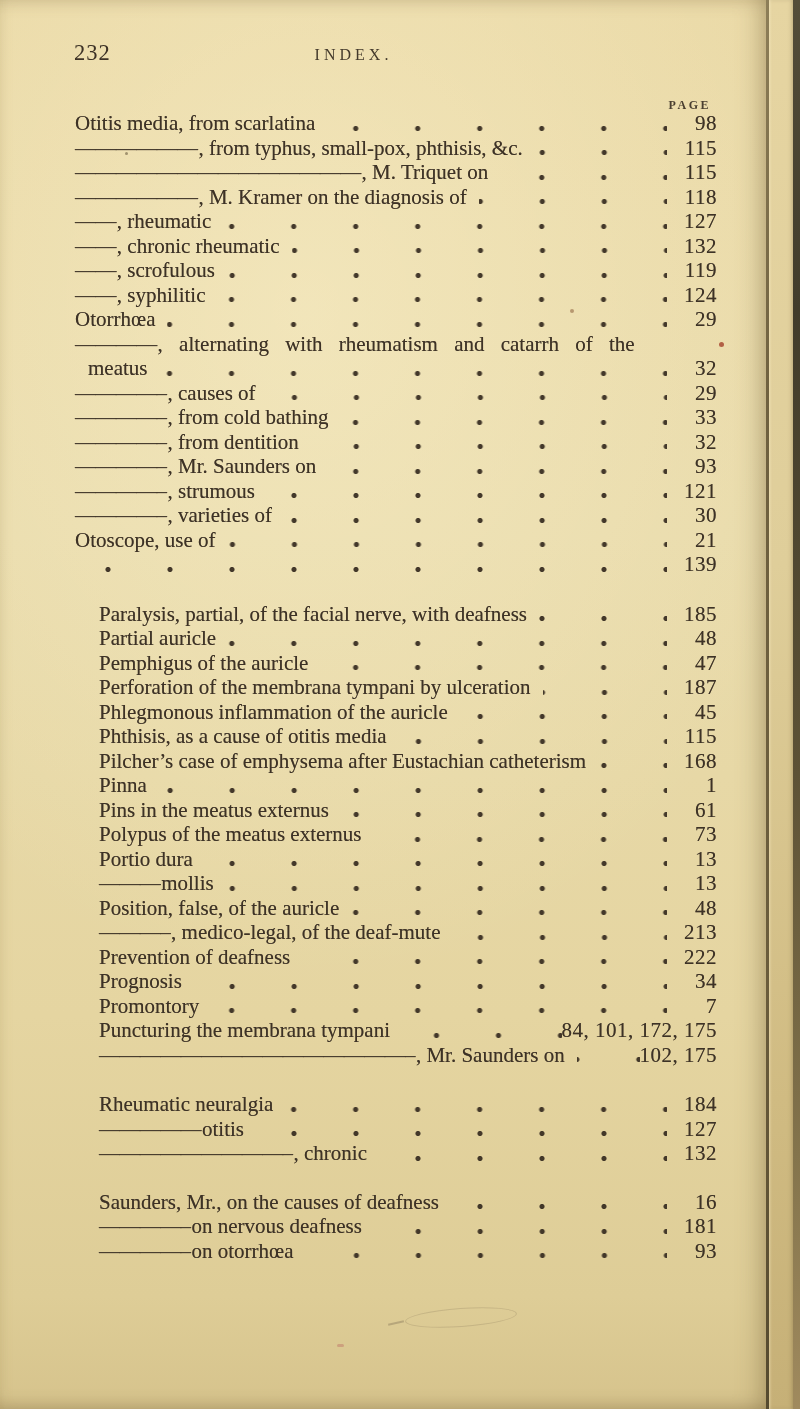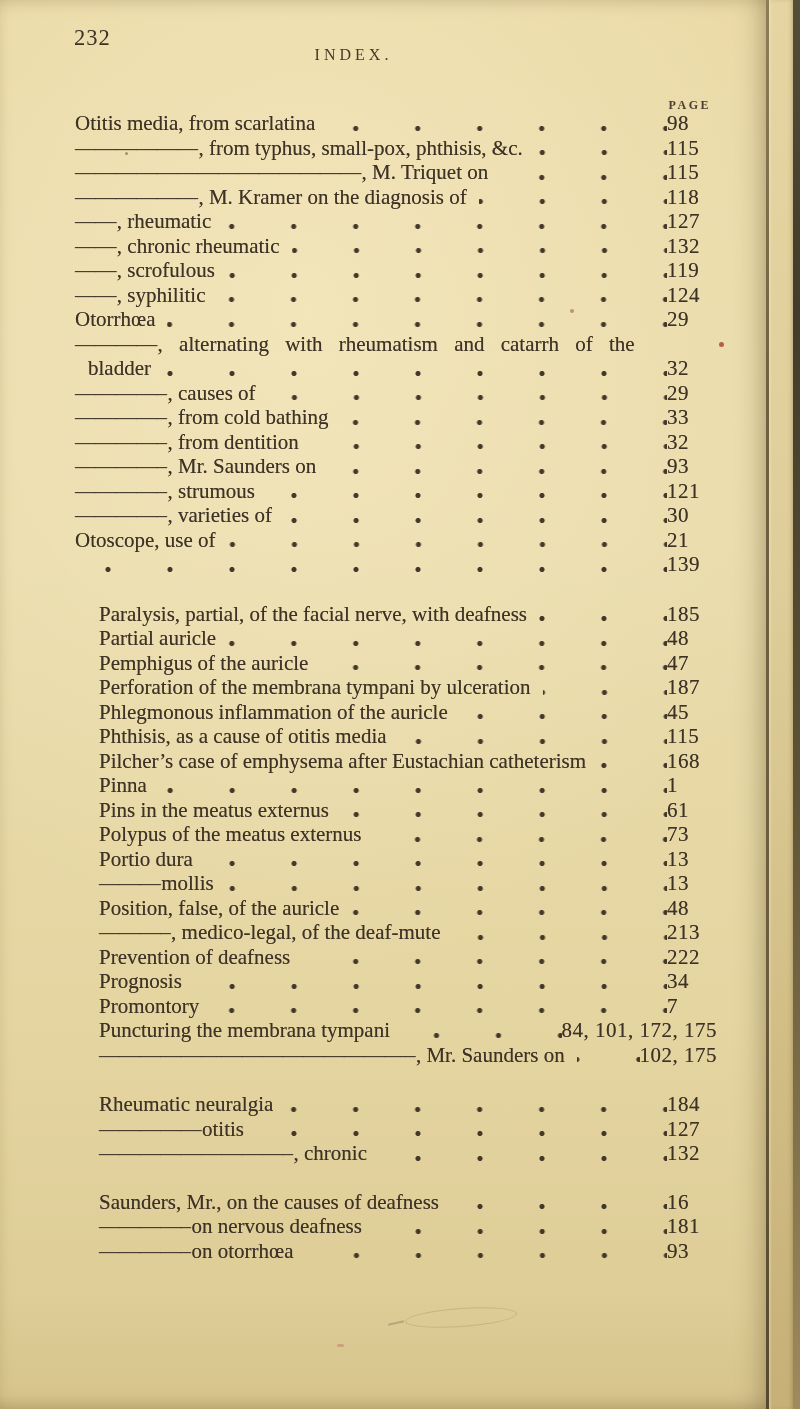--- a/index.html
+++ b/index.html
@@ -27,21 +27,21 @@
   
   .edge-line{position:absolute;left:766px;top:0;bottom:0;width:3px;
     background:linear-gradient(180deg,#8d7e58,#6f6140 28%,#6a5c3c 70%,#554a2f);}
   .next-page-edge{position:absolute;left:769px;top:0;bottom:0;width:25px;
     background:linear-gradient(180deg,#e6d5a2,#dfce9a 40%,#d0bb82 78%,#c6b077);
     box-shadow:inset 2px 0 3px -1px rgba(255,245,210,.5), inset -3px 0 5px -2px rgba(90,75,40,.45);}
   .book-edge{position:absolute;right:0;top:0;bottom:0;width:7px;
     background:linear-gradient(180deg,#534d39,#413c2b 22%,#5d5236 55%,#84744c 82%,#a08a5e);}
 
   
-  .folio{position:absolute;left:74px;top:25px;font-size:22.5px;letter-spacing:1px;color:#3d3226;}
+  .folio{position:absolute;left:74px;top:40px;font-size:22.5px;letter-spacing:1px;color:#3d3226;}
   .running-title{position:absolute;left:0;right:60px;top:46px;text-align:center;
     font-size:16px;letter-spacing:4px;color:#443a2c;}
   .col-label{position:absolute;right:56px;top:98px;font-size:12px;font-weight:bold;
     letter-spacing:2.5px;color:#4a3f30;}
 
   
   .entries{position:absolute;left:75px;right:50px;top:111px;color:#3d3226;
     font-size:21px;text-shadow:0 0 .5px rgba(61,50,38,.55);}
   .group{margin:0;}
   .group + .group{margin-top:25px;margin-left:24px;}
@@ -50,21 +50,21 @@
   .row.indent{padding-left:13px;}
   .dash{letter-spacing:-.6px;margin-right:1px;color:#453a2c;}
   .text{flex:0 0 auto;}
   .row.wrap .text{word-spacing:11px;}
   .leader{
     flex:1 1 auto;align-self:stretch;margin-left:12px;min-width:8px;
     background-image:radial-gradient(circle at 3px 50%, rgba(58,47,35,.95) 2.1px, rgba(58,47,35,0) 3px);
     background-size:62px 7px;background-repeat:repeat-x;
     background-position:right 4px bottom 4px;
   }
-  .num{flex:0 0 auto;min-width:50px;text-align:left;letter-spacing:.5px;}
+  .num{flex:0 0 auto;min-width:50px;text-align:right;letter-spacing:.5px;}
 
   
   .fleck{position:absolute;border-radius:50%;}
   .fleck-red{left:719px;top:342px;width:5px;height:5px;background:#a84a33;opacity:.85;}
   .fleck-brown{left:570px;top:309px;width:4px;height:4px;background:#8a5d3a;opacity:.55;}
   .fleck-pink{left:337px;top:1344px;width:7px;height:3px;background:#c07a6a;opacity:.5;border-radius:2px;}
   .speck-dark{left:125px;top:152px;width:3px;height:3px;background:#6b5b40;opacity:.6;}
   .pencil-mark{position:absolute;left:405px;top:1308px;width:110px;height:17px;
     border:1.2px solid rgba(128,112,85,.45);border-radius:50%;
     transform:rotate(-4deg);opacity:.55;}
@@ -131,21 +131,21 @@
           <div class="row">
             <span class="text">Otorrhœa</span>
             <span class="leader"></span>
             <span class="num">29</span>
           </div>
           <div class="row wrap">
             <span class="dash">————</span>
             <span class="text">, alternating with rheumatism and catarrh of the</span>
           </div>
           <div class="row indent">
-            <span class="text">bladder</span>
+            <span class="text">meatus</span>
             <span class="leader"></span>
             <span class="num">32</span>
           </div>
           <div class="row">
             <span class="dash">————–</span>
             <span class="text">, causes of</span>
             <span class="leader"></span>
             <span class="num">29</span>
           </div>
           <div class="row">

